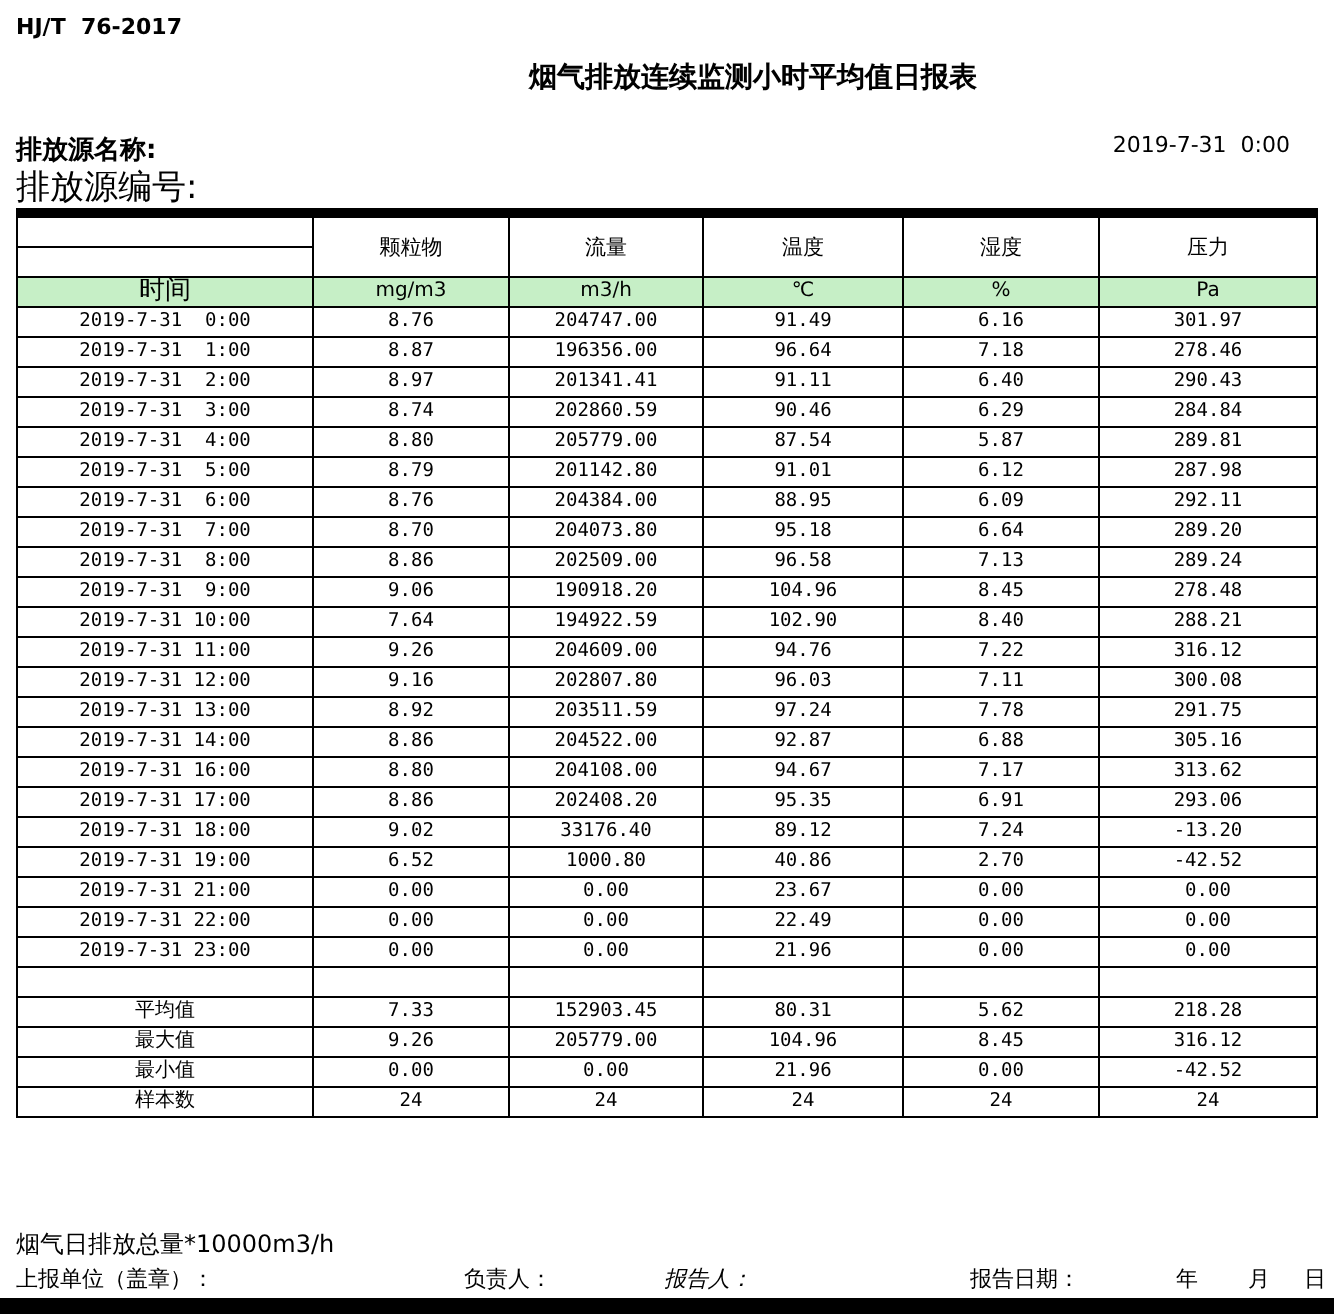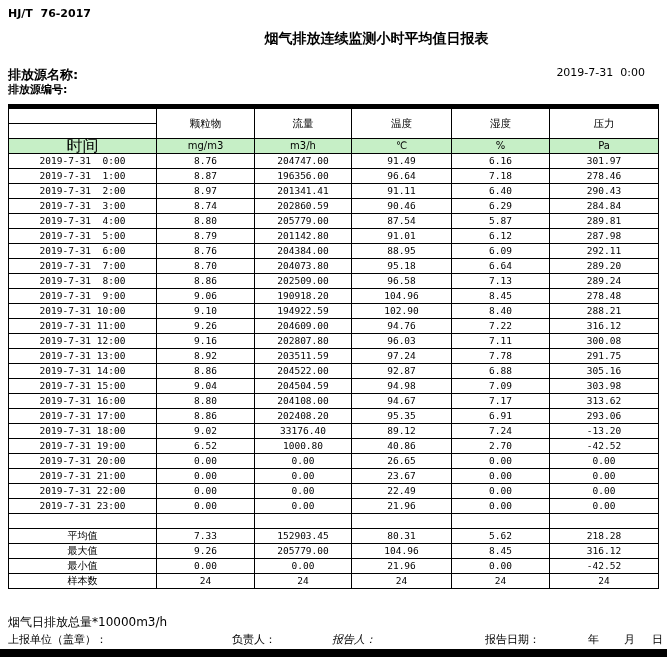--- a/index.html
+++ b/index.html
@@ -13,21 +13,21 @@
   }
   .std{
     position:absolute;left:8px;top:7px;
     font-size:11px;font-weight:bold;white-space:pre;
   }
   .title{
     position:absolute;left:0;top:30px;width:667px;
     text-align:center;font-size:14px;font-weight:bold;margin-left:43px;
   }
   .src-name{position:absolute;left:8px;top:66px;font-size:13px;font-weight:bold;}
-  .src-code{position:absolute;left:8px;top:82px;font-size:11px;font-weight:bold;}
+  .src-code{position:absolute;left:8px;top:82px;font-size:17px;font-weight:normal;}
   .report-dt{position:absolute;right:22px;top:66px;font-size:11px;white-space:pre;}
 
   table.mon{
     position:absolute;left:8px;top:104px;
     width:650px;
     border-collapse:collapse;
     table-layout:fixed;
     border:1px solid #000;
     border-top:5px solid #000;
   }
@@ -41,21 +41,21 @@
   tr.name-row th{height:29px;font-size:10.5px;}
   th.split{padding:0;vertical-align:top;}
   th.split .half{height:14px;}
   th.split .half.top{border-bottom:1px solid #000;}
   tr.unit-row th{
     height:14px;
     background:var(--unit-bg,#c6efc6);
     font-size:10px;
     line-height:14px;
   }
-  tr.unit-row th.time-h{font-size:16px;}
+  tr.unit-row th.time-h{font-size:13px;}
   tbody td{
     height:14px;line-height:14px;
     font-size:9.5px;
     font-family:"DejaVu Sans Mono","Liberation Mono",monospace;
     white-space:pre;
   }
   tbody tr.summary td.lbl{
     font-family:"DejaVu Sans","Liberation Sans",sans-serif;
     font-size:10px;
   }
@@ -189,21 +189,21 @@
       <tr>
         <td>2019-7-31  9:00</td>
         <td>9.06</td>
         <td>190918.20</td>
         <td>104.96</td>
         <td>8.45</td>
         <td>278.48</td>
       </tr>
       <tr>
         <td>2019-7-31 10:00</td>
-        <td>9.10</td>
+        <td>7.64</td>
         <td>194922.59</td>
         <td>102.90</td>
         <td>8.40</td>
         <td>288.21</td>
       </tr>
       <tr>
         <td>2019-7-31 11:00</td>
         <td>9.26</td>
         <td>204609.00</td>
         <td>94.76</td>
@@ -228,28 +228,20 @@
       </tr>
       <tr>
         <td>2019-7-31 14:00</td>
         <td>8.86</td>
         <td>204522.00</td>
         <td>92.87</td>
         <td>6.88</td>
         <td>305.16</td>
       </tr>
       <tr>
-        <td>2019-7-31 15:00</td>
-        <td>9.04</td>
-        <td>204504.59</td>
-        <td>94.98</td>
-        <td>7.09</td>
-        <td>303.98</td>
-      </tr>
-      <tr>
         <td>2019-7-31 16:00</td>
         <td>8.80</td>
         <td>204108.00</td>
         <td>94.67</td>
         <td>7.17</td>
         <td>313.62</td>
       </tr>
       <tr>
         <td>2019-7-31 17:00</td>
         <td>8.86</td>
@@ -266,28 +258,20 @@
         <td>7.24</td>
         <td>-13.20</td>
       </tr>
       <tr>
         <td>2019-7-31 19:00</td>
         <td>6.52</td>
         <td>1000.80</td>
         <td>40.86</td>
         <td>2.70</td>
         <td>-42.52</td>
-      </tr>
-      <tr>
-        <td>2019-7-31 20:00</td>
-        <td>0.00</td>
-        <td>0.00</td>
-        <td>26.65</td>
-        <td>0.00</td>
-        <td>0.00</td>
       </tr>
       <tr>
         <td>2019-7-31 21:00</td>
         <td>0.00</td>
         <td>0.00</td>
         <td>23.67</td>
         <td>0.00</td>
         <td>0.00</td>
       </tr>
       <tr>

